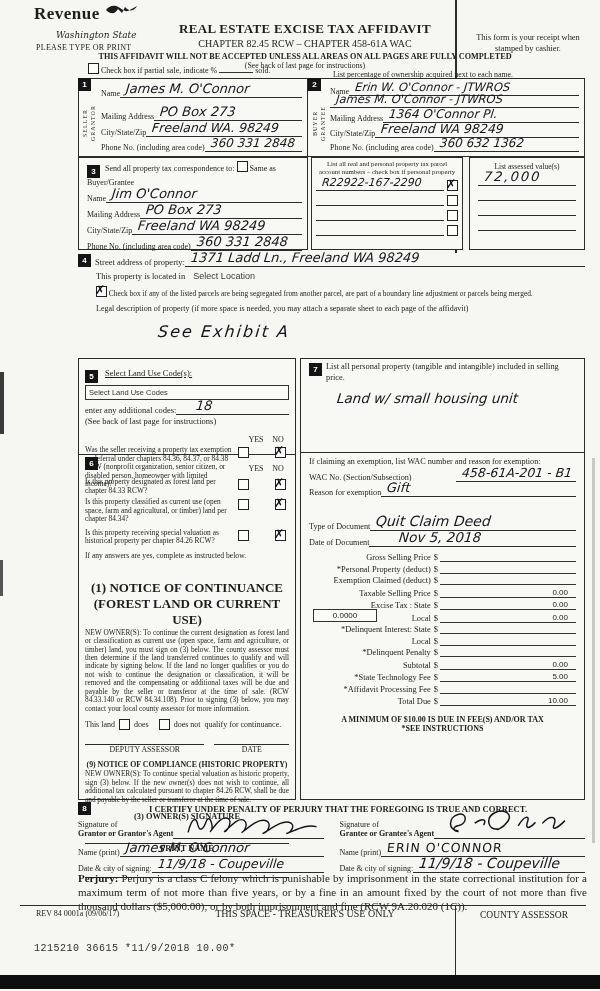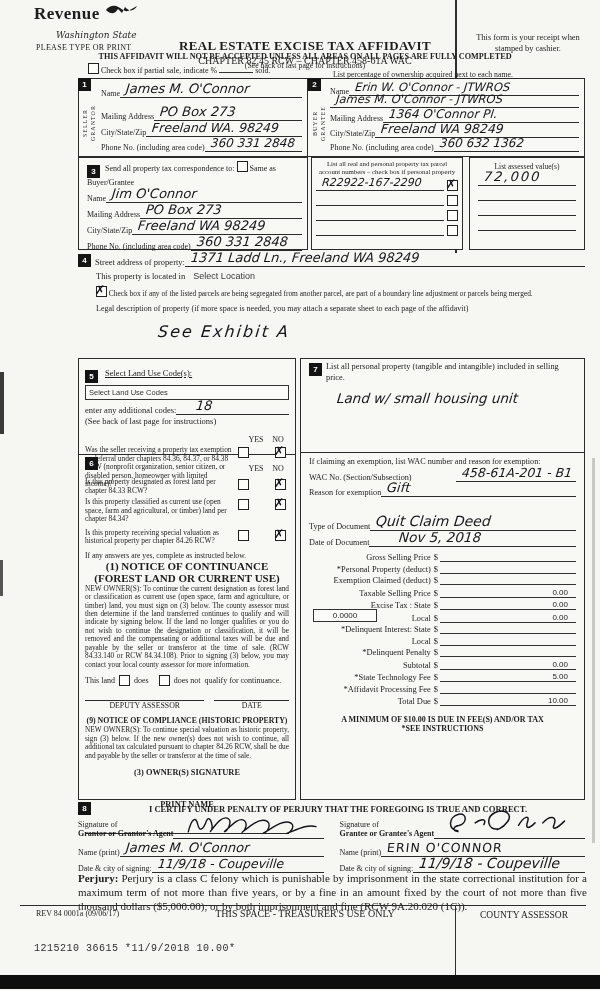--- a/index.html
+++ b/index.html
@@ -45,21 +45,21 @@
 
   <div class="abs" style="left:34px;top:3px;">
     <span style="font:bold 17px 'Liberation Serif',serif;letter-spacing:0.5px;">Revenue</span>
     <svg width="34" height="14" viewBox="0 0 34 14" style="vertical-align:2px;">
       <path d="M2 7 C7 12 11 11 14 6 L18 10 L21 4 C26 10 31 7 33 3 L24 8 C20 9 16 4 12 3 C8 2 4 4 2 7 Z" fill="#1c1c1c"></path>
     </svg><br>
     <span style="font:italic 9px 'DejaVu Serif',serif;margin-left:22px;">Washington State</span>
   </div>
   <div class="abs lbl" style="left:36px;top:43px;letter-spacing:0.3px;">PLEASE TYPE OR PRINT</div>
 
-  <div class="abs ctr" style="left:140px;top:38px;width:330px;">
+  <div class="abs ctr" style="left:140px;top:21px;width:330px;">
     <div class="b" style="font-size:13px;letter-spacing:0.3px;">REAL ESTATE EXCISE TAX AFFIDAVIT</div>
     <div style="font-size:10px;margin-top:1px;">CHAPTER 82.45 RCW – CHAPTER 458-61A WAC</div>
   </div>
   <div class="abs ctr b" style="left:58px;top:52px;width:494px;font-size:8.2px;">THIS AFFIDAVIT WILL NOT BE ACCEPTED UNLESS ALL AREAS ON ALL PAGES ARE FULLY COMPLETED</div>
   <div class="abs ctr" style="left:180px;top:61px;width:250px;font-size:7.8px;">(See back of last page for instructions)</div>
   <div class="abs ctr" style="left:473px;top:33px;width:110px;font-size:8.4px;line-height:1.25;">This form is your receipt when stamped by cashier.</div>
 
   <div class="abs" style="left:88px;top:63px;font-size:8px;">
     <span class="cb"></span>
     <span>Check box if partial sale, indicate %</span>
@@ -269,21 +269,21 @@
           <span class="qboxes">
               <span class="cb">
                 <b class="mark"></b>
               </span>
               <span class="cb">
                 <b class="mark">✗</b>
               </span>
             </span>
         </div>
         <div style="font-size:7.6px;margin-top:5px;">If any answers are yes, complete as instructed below.</div>
-        <div class="ctr b" style="font-size:11px;margin-top:0;text-align:center;">(1) NOTICE OF CONTINUANCE (FOREST LAND OR CURRENT USE)</div>
+        <div class="ctr b" style="font-size:13px;margin-top:20px;text-align:center;">(1) NOTICE OF CONTINUANCE (FOREST LAND OR CURRENT USE)</div>
         <div class="body-justify">NEW OWNER(S): To continue the current designation as forest land or classification as current use (open space, farm and agriculture, or timber) land, you must sign on (3) below. The county assessor must then determine if the land transferred continues to qualify and will indicate by signing below. If the land no longer qualifies or you do not wish to continue the designation or classification, it will be removed and the compensating or additional taxes will be due and payable by the seller or transferor at the time of sale. (RCW 84.33.140 or RCW 84.34.108). Prior to signing (3) below, you may contact your local county assessor for more information.</div>
         <div style="font-size:8px;margin-top:6px;display:flex;align-items:center;gap:4px;">
           <span>This land</span>
           <span class="cb"></span>
             <span>does</span>
           <span class="cb" style="margin-left:6px;"></span>
             <span>does not</span>
           <span>qualify for continuance.</span>
         </div>
         <div style="display:flex;gap:10px;margin-top:14px;">

